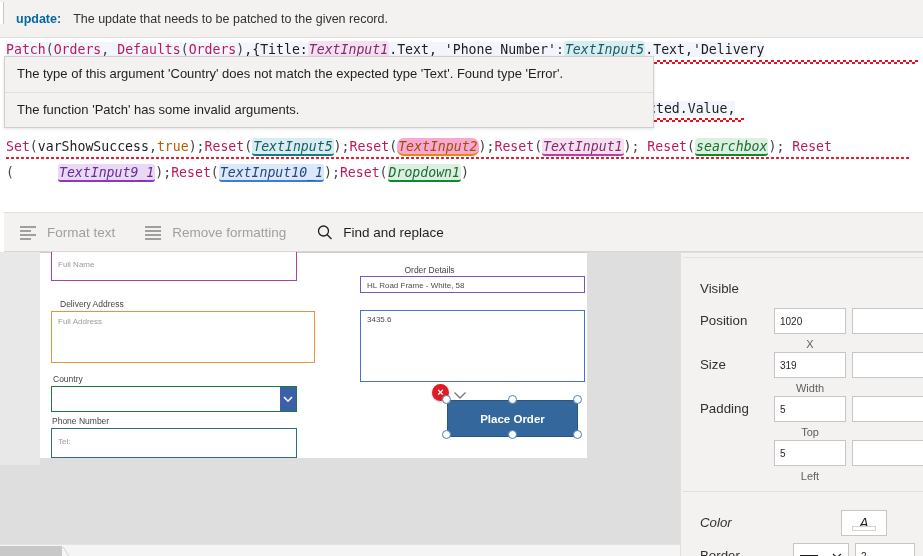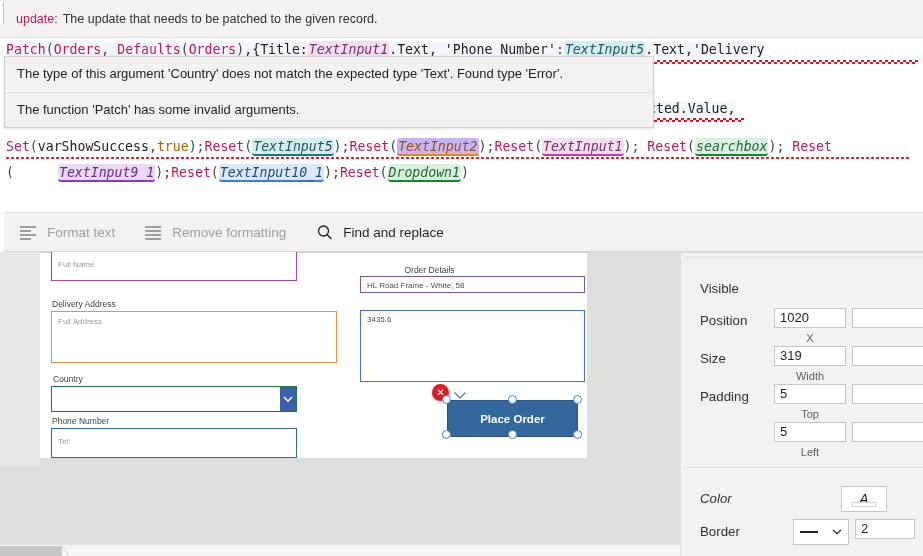--- a/index.html
+++ b/index.html
@@ -27,21 +27,21 @@
     border-right: 1px solid #e1dfdd;
     white-space: nowrap;
   }
   .fx-sig b { font-weight: bold; color: #201f1e; }
   .fx-desc {
     flex: 1; display: flex; align-items: center;
     padding-left: 16px;
     font-size: 12.5px; color: #323130;
     white-space: nowrap;
   }
-  .fx-desc b { font-weight: normal; color: #be185d; margin-right: 5px; }
+  .fx-desc b { font-weight: bold; color: #0369a1; margin-right: 12px; }
   .fx-leftedge {
     position: absolute; left: 0; top: 2px; width: 4px; height: 22px;
     background: #ffffff; border-right: 1px solid #c8c6c4;
   }
 
   
   .formula-area {
     position: absolute; left: 0; top: 38px; width: 923px; height: 175px;
     background: #ffffff;
     overflow: hidden;
@@ -64,21 +64,21 @@
   .tk-bool  { color: #b06000; }
 
   
   .pill {
     font-style: italic;
     border-radius: 3px;
     padding: 1px 1px 0 1px;
   }
   .pill.pink   { background:#f7dff0; color:#7a2f6e; border-bottom:2.5px solid #c23ba0; }
   .pill.teal   { background:#d7eef0; color:#1d5a66; border-bottom:2.5px solid #107c86; }
-  .pill.orange { background:#c4b5fd; color:#a05000; border-bottom:2.5px solid #e8870c; }
+  .pill.orange { background:#f9a8d4; color:#a05000; border-bottom:2.5px solid #e8870c;border-radius:7px; }
   .pill.green  { background:#dbf0e0; color:#1e6b33; border-bottom:2.5px solid #0d8a2a; }
   .pill.blue   { background:#dbe8fb; color:#23497f; border-bottom:2.5px solid #3d7ae0; }
   .pill.violet { background:#ead9f5; color:#6a2b95; border-bottom:2.5px solid #8e37c2;margin-left:44px; }
 
   .sel-bg { background: #f2f6fc; }
 
   
   .squig {
     position: absolute;
     height: 4px;
@@ -232,23 +232,23 @@
     position: relative; display: flex; align-items: flex-start;
     padding: 0 0 0 17px;
   }
   .prop-label {
     font-size: 13.3px; color: #323130; line-height: 1;
     padding-top: 6px; width: 140px;
   }
   .prop-fields { position: relative; display: flex; gap: 6px; }
   .pfield { position: relative; }
   .pinput {
-    width: 72px; height: 20px;
+    width: 72px; height: 26px;
     border: 1px solid #c8c6c4; background: #ffffff;
-    font-size: 13px; color: #201f1e;
+    font-size: 10px; color: #201f1e;
     font-family: "Liberation Sans", sans-serif;
     padding: 0 5px; line-height: 24px;
     display: block;
   }
   .pcap {
     text-align: center; font-size: 11px; color: #605e5c;
     margin-top: 4px; height: 14px;
   }
   .divider {
     height: 1px; background: #e1dfdd; margin: 7px 0 0 0;
@@ -336,22 +336,22 @@
   <div class="canvas-wrap">
     <div class="canvas-gutter"></div>
     <div class="canvas-rightpad"></div>
 
     <div class="screen">
 
       <div class="ctl" style="left:11px; top:-6px; width:246px; height:34px; border:1.8px solid #a8439a;">
         <span class="ph" style="top:12px;">Full Name</span>
       </div>
 
-      <div class="fld-label" style="left:12px; top:46px;">Delivery Address</div>
-      <div class="ctl" style="left:11px; top:58px; width:286px; height:52px; border:1.8px solid #e8943c;">
+      <div class="fld-label" style="left:20px; top:46px;">Delivery Address</div>
+      <div class="ctl" style="left:11px; top:58px; width:264px; height:52px; border:1.8px solid #e8943c;">
         <span class="ph">Full Address</span>
       </div>
 
       <div class="fld-label" style="left:13px; top:121px;">Country</div>
       <div class="ctl" style="left:11px; top:133px; width:246px; height:26px; border:1.8px solid #1e7a3c;">
         <span class="dd-arrow">
           <svg width="10" height="7" viewBox="0 0 10 7">
               <polyline points="1,1 5,5.2 9,1" fill="none" stroke="#ffffff" stroke-width="1.6"></polyline>
             </svg>
         </span>

